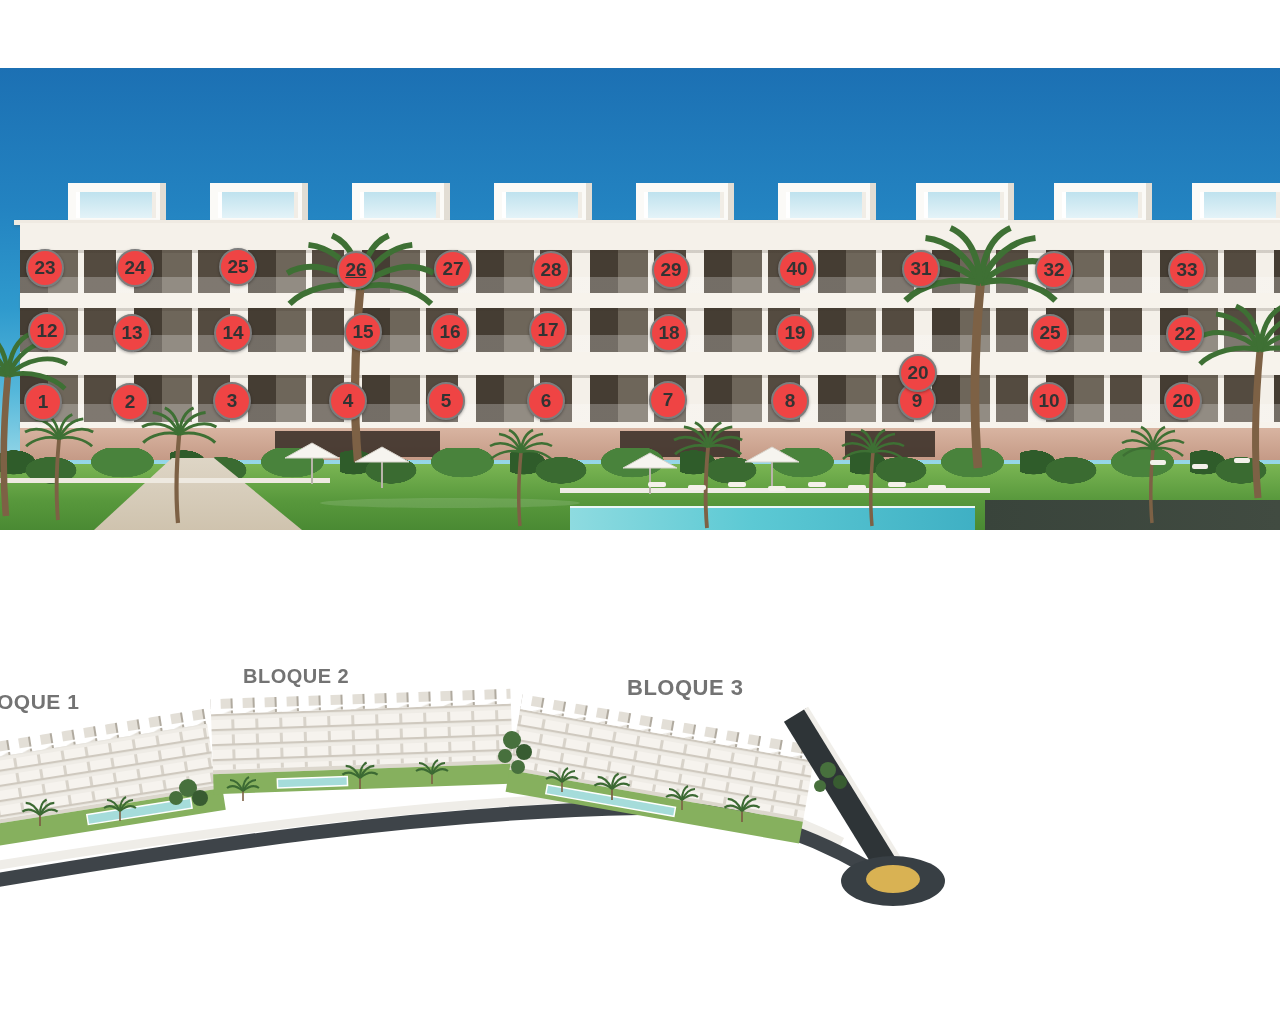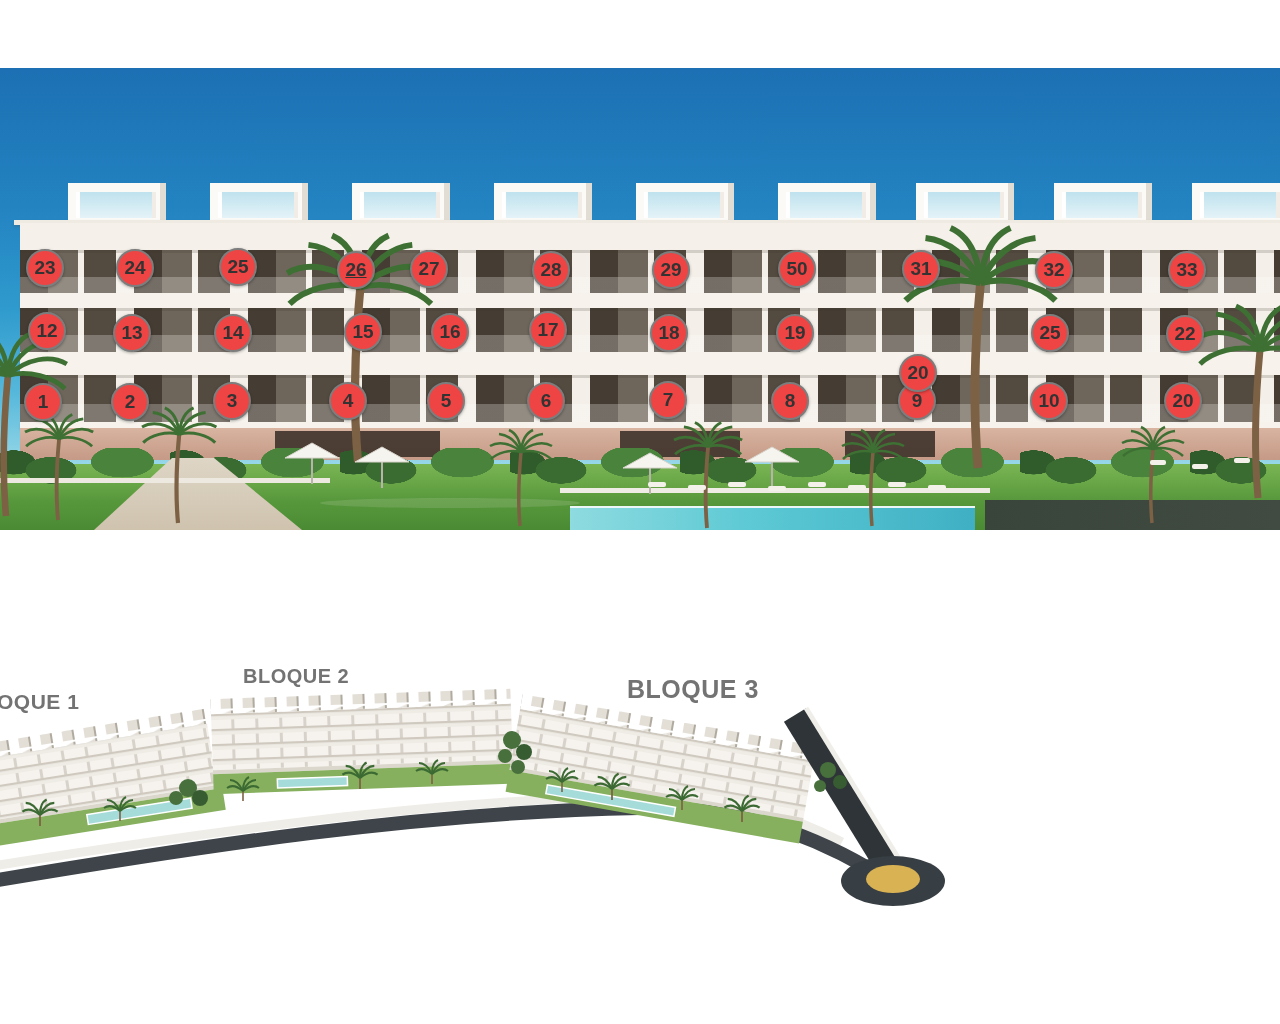--- a/index.html
+++ b/index.html
@@ -60,21 +60,21 @@
   .marker{position:absolute;width:38px;height:38px;border-radius:50%;background:#ef4444;
           border:2.5px solid #7d7d7d;box-sizing:border-box;color:#333;
           font-size:19px;font-weight:bold;display:flex;align-items:center;justify-content:center;
           box-shadow:0 1px 3px rgba(0,0,0,.35);cursor:pointer;}
 
   
   .aerial{position:absolute;left:0;top:640px;width:1280px;height:384px;overflow:hidden;}
   .bloque-label{position:absolute;font-weight:bold;color:#737373;letter-spacing:.5px;white-space:nowrap;}
   .bl1{left:-32px;top:50px;font-size:21px;}
   .bl2{left:243px;top:25px;font-size:20px;}
-  .bl3{left:627px;top:35px;font-size:25px;}
+  .bl3{left:627px;top:35px;font-size:22px;}
 </style>
 </head>
 <body>
 
 <div class="stage">
 
   <section class="front">
     <div class="sky"></div>
 
     <div class="roofboxes">
@@ -205,24 +205,24 @@
         <div class="marker" style="left: 529px; top: 243px;">17</div>
         <div class="marker" style="left: 650px; top: 246px;">18</div>
         <div class="marker" style="left: 776px; top: 246px;">19</div>
         <div class="marker" style="left: 899px; top: 246px; margin-top: 40px;">20</div>
         <div class="marker" style="left: 1031px; top: 246px;">25</div>
         <div class="marker" style="left: 1166px; top: 247px;">22</div>
         <div class="marker" style="left: 26px; top: 181px;">23</div>
         <div class="marker" style="left: 116px; top: 181px;">24</div>
         <div class="marker" style="left: 219px; top: 180px;">25</div>
         <div class="marker" style="left: 337px; top: 183px; text-decoration: underline;">26</div>
-        <div class="marker" style="left: 410px; top: 182px;">27</div>
+        <div class="marker" style="left: 434px; top: 182px;">27</div>
         <div class="marker" style="left: 532px; top: 183px;">28</div>
         <div class="marker" style="left: 652px; top: 183px;">29</div>
-        <div class="marker" style="left: 778px; top: 182px;">50</div>
+        <div class="marker" style="left: 778px; top: 182px;">40</div>
         <div class="marker" style="left: 902px; top: 182px;">31</div>
         <div class="marker" style="left: 1035px; top: 183px;">32</div>
         <div class="marker" style="left: 1168px; top: 183px;">33</div>
       </div>
   </section>
 
   <section class="aerial">
     <svg width="1280" height="384" viewBox="0 0 1280 384">
       <defs>
         <pattern id="floors" width="24" height="15" patternUnits="userSpaceOnUse">

